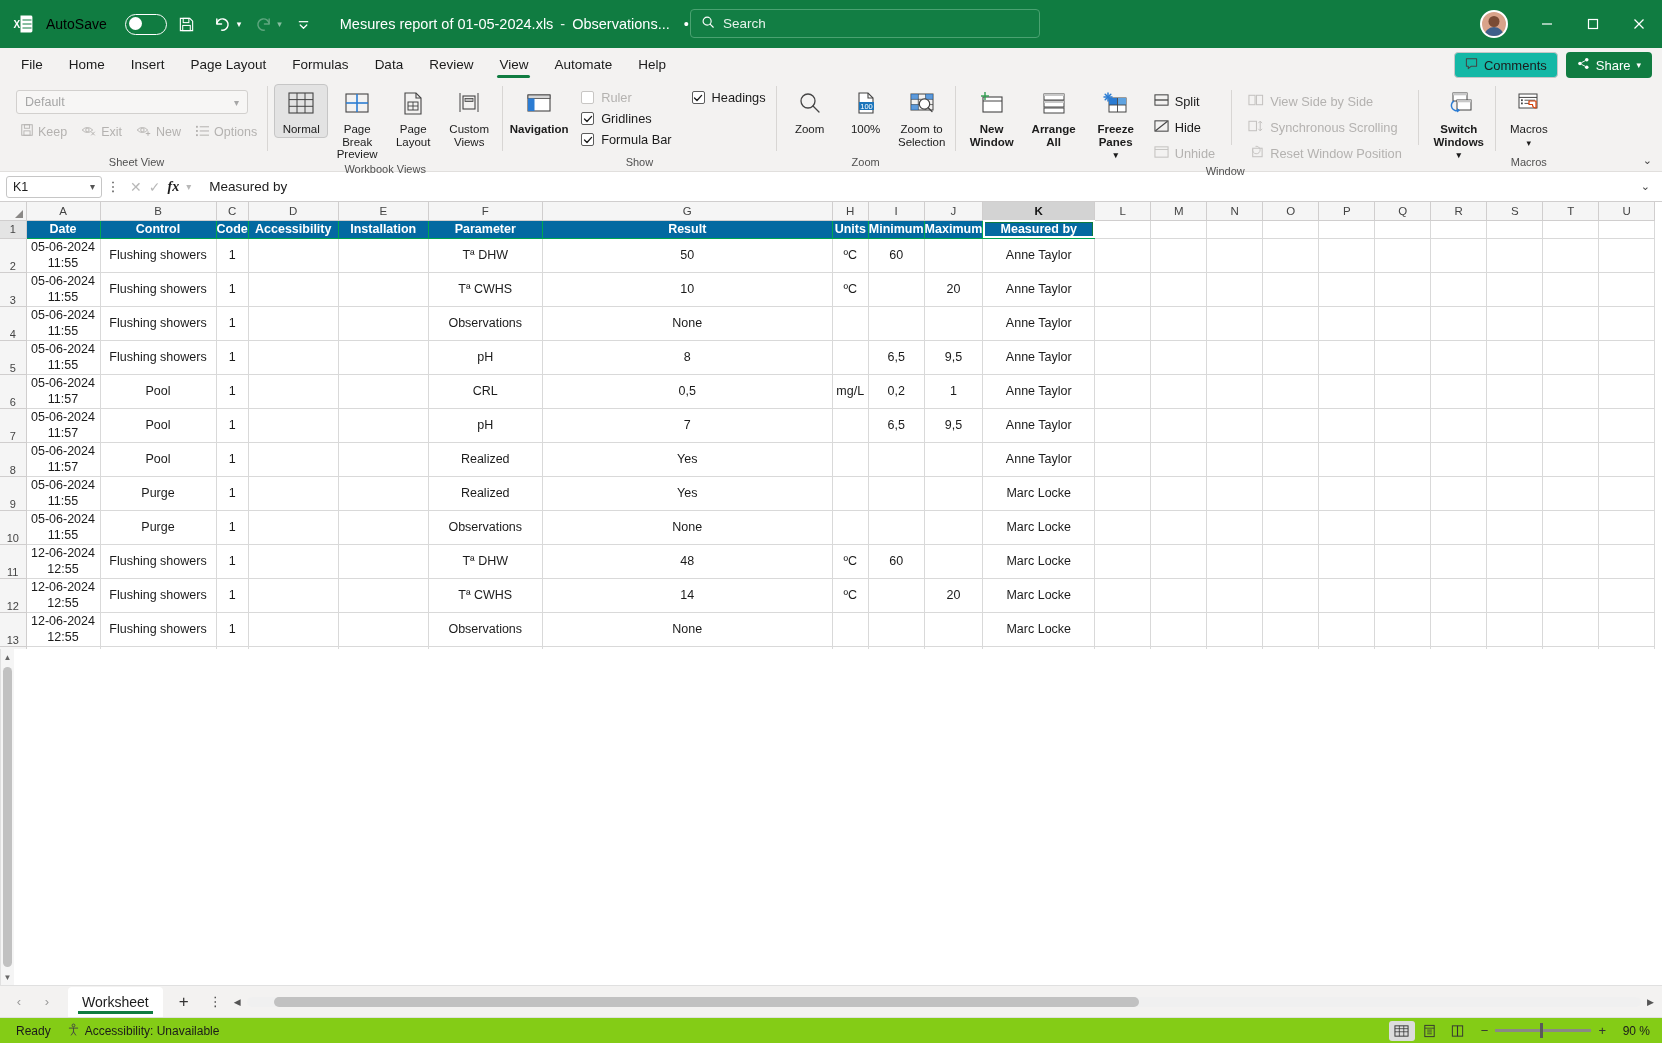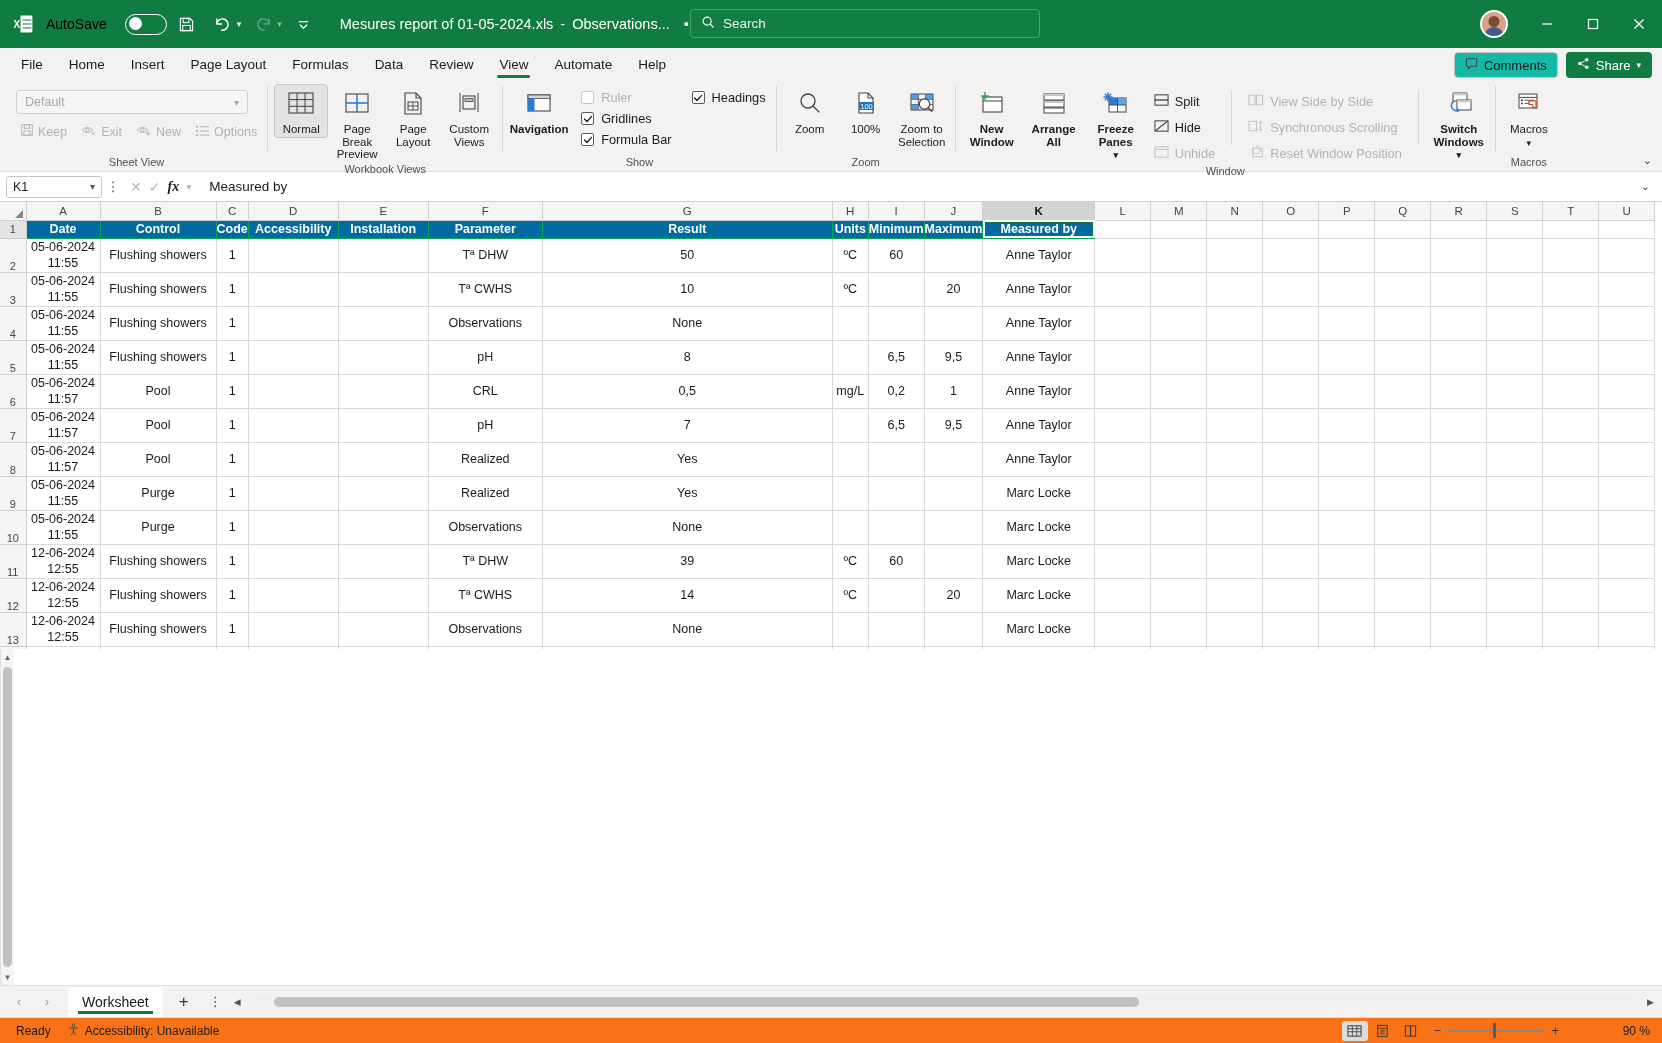--- a/index.html
+++ b/index.html
@@ -244,37 +244,37 @@
     font-size: 17px; color:#333; cursor:pointer; margin-left: 2px;
   }
   .hscroll-area { flex:1; display:flex; align-items:center; gap:6px; padding-right:8px; }
   .h-dots { margin-left:auto; font-size:13px; color:#444; cursor:pointer; padding: 0 6px; }
   .hs-arrow { font-size:9px; color:#555; cursor:pointer; }
   .hs-track { flex:1; height: 10px; background:#f0f0f0; border-radius:5px; position:relative; }
   .hs-thumb { position:absolute; left:2%; top:0; height:10px; width: 62%; background:#c1c1c1; border-radius:5px; }
 
   
   .statusbar {
-    height: 26px; background:#f97316; border-top:1px solid #e0e0e0;
+    height: 26px; background:#84cc16; border-top:1px solid #e0e0e0;
     display:flex; align-items:center; font-size:12px; color:#1b1b1b; flex:none; padding: 0 8px;
   }
   .sb-item { display:flex; align-items:center; gap:5px; padding: 0 8px; cursor:pointer; }
   .sb-right { margin-left:auto; display:flex; align-items:center; gap: 2px; }
   .view-btn {
     width: 26px; height: 20px; display:flex; align-items:center; justify-content:center;
     cursor:pointer; border-radius:3px;
   }
   .view-btn.active { background:#dcdcdc; }
   .zoom-slider { display:flex; align-items:center; gap:7px; padding: 0 8px; }
   .zs-track { width: 96px; height: 3px; background:#8a8886; position:relative; }
   .zs-thumb {
     position:absolute; left: 46%; top:-6px; width: 3px; height: 15px; background:#5a5a5a;
   }
   .zs-sign { font-size: 13px; color:#333; cursor:pointer; }
-  .zoom-val { font-size:12px; min-width: 38px; text-align:right; padding-right: 4px; margin-left: 47px; }
+  .zoom-val { font-size:12px; min-width: 38px; text-align:right; padding-right: 4px; }
 </style>
 </head>
 <body>
 
 <div class="titlebar">
   <div class="tb-left">
     <div class="xl-logo">
       <svg width="22" height="22" viewBox="0 0 22 22">
         <rect x="1" y="2" width="20" height="18" rx="2" fill="#fff"></rect>
         <rect x="1" y="2" width="20" height="18" rx="2" fill="none" stroke="#107c41" stroke-width="1.2"></rect>
@@ -1094,21 +1094,21 @@
             <td class="rowhead">11</td>
             <td class="cell date-cell">
               <div>12-06-2024</div>
               <div>12:55</div>
             </td>
             <td class="cell">Flushing showers</td>
             <td class="cell">1</td>
             <td class="cell"></td>
             <td class="cell"></td>
             <td class="cell">Tª DHW</td>
-            <td class="cell">39</td>
+            <td class="cell">48</td>
             <td class="cell">ºC</td>
             <td class="cell">60</td>
             <td class="cell"></td>
             <td class="cell">Marc Locke</td>
             <td class="cell"></td>
             <td class="cell"></td>
             <td class="cell"></td>
             <td class="cell"></td>
             <td class="cell"></td>
             <td class="cell"></td>

